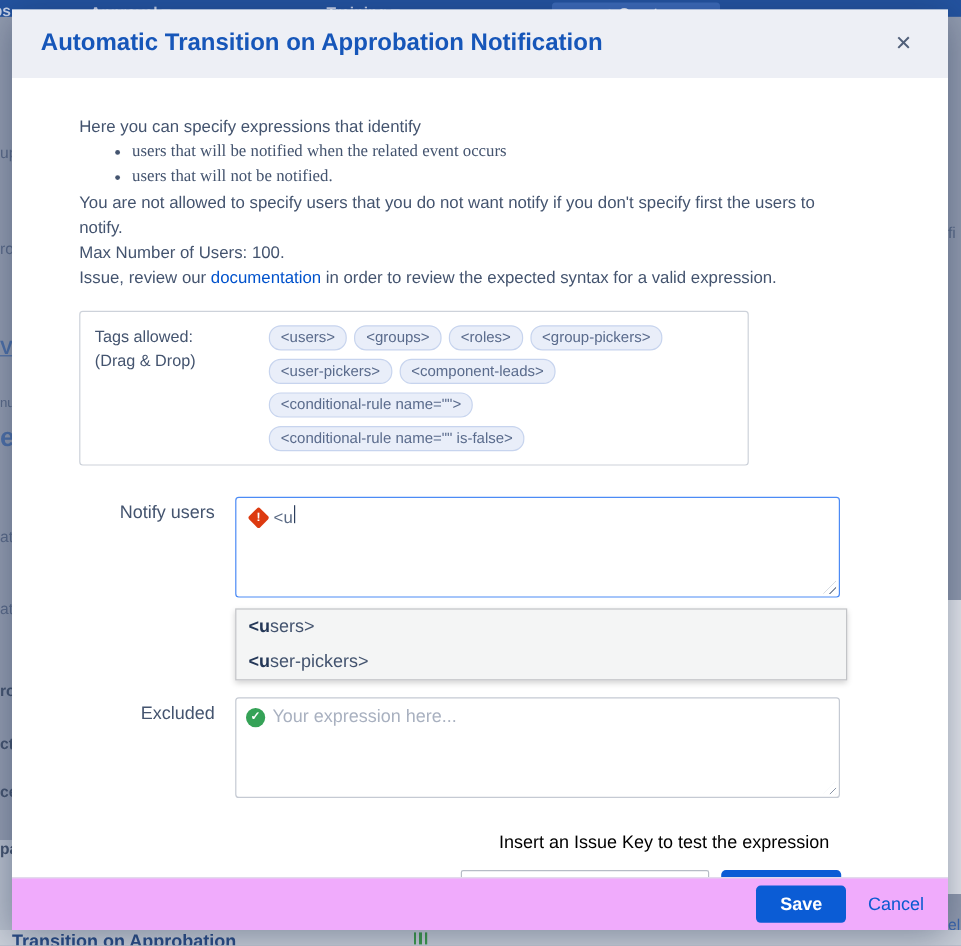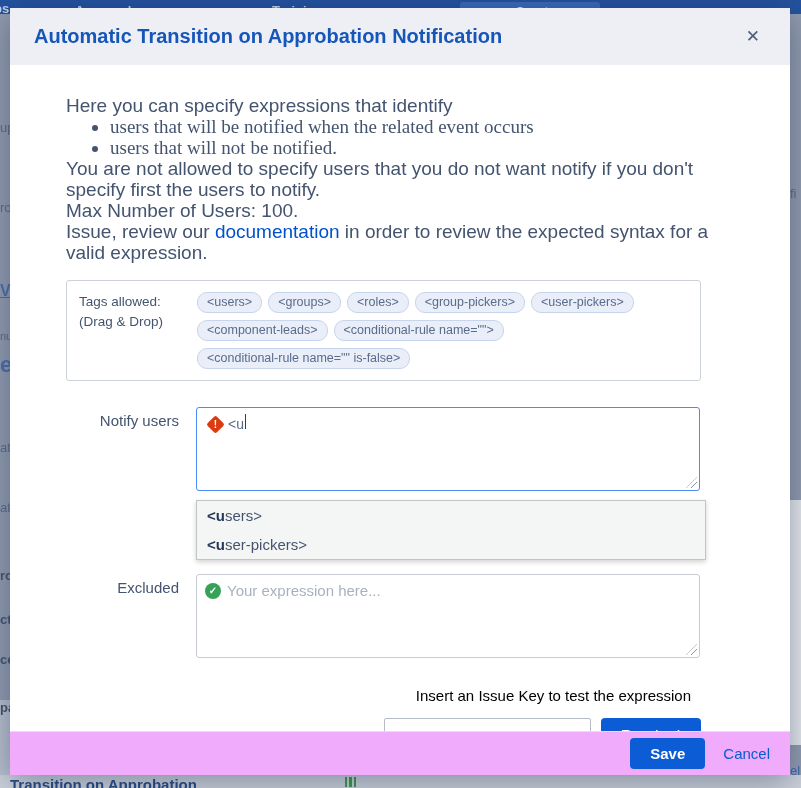--- a/index.html
+++ b/index.html
@@ -29,29 +29,29 @@
   .modal { position:absolute; left:10px; top:8px; width:780px; height:767px; background:#fff;
     box-shadow:0 6px 30px rgba(9,30,66,.4); display:flex; flex-direction:column;justify-content:flex-end; }
   .modal-header { flex:none; height:57px; background:#edeff5; display:flex; align-items:center; padding:0 24px; }
   .modal-title { font-size:20px; font-weight:700; color:#1656b9; }
   .modal-close { margin-left:auto; color:#505f79; font-size:17px; font-weight:400; cursor:default; padding:4px 6px; }
   .modal-body { flex:1; padding:30px 24px 0 56px; background:#fff; overflow:hidden; }
   .modal-footer { flex:none; height:44px; background:#f0abfc; border-top:1px solid #dfe2e8;
     display:flex; align-items:center; justify-content:flex-end; gap:18px; padding:0 20px; }
 
   
-  .intro { width:645px; font-size:19px; line-height:21px; color:#44546f; }
+  .intro { width:645px; font-size:14px; line-height:21px; color:#44546f; }
   .intro p { margin:0; }
   .intro ul { margin:0; padding-left:44px;font-family:Liberation Serif, serif; }
   .intro li { line-height:21px; }
   .doc-link { color:#0052cc; text-decoration:none; }
 
   
-  .tags-box { margin-top:17px; width:635px; border:1px solid #cdd2da; border-radius:3px;
-    padding:11px 12px; display:flex; }
+  .tags-box { margin-top:17px; width:558px; border:1px solid #cdd2da; border-radius:3px;
+    padding:11px 12px; display:flex;gap:27px; }
   .tags-label { flex:none; width:118px; font-size:13.5px; line-height:20px; color:#44546f; }
   .tags-chips { display:flex; flex-wrap:wrap; gap:7px 6px; align-items:flex-start; }
   .chip { font-size:12.5px; color:#5a6b8c; background:#e9eef9; border:1px solid #c7d4ee;
     border-radius:10px; padding:2px 9px 3px; white-space:nowrap; }
 
   
   .form-row { display:flex; margin-top:26px; }
   .form-row.excluded-row { margin-top:14px; }
   .field-label { flex:none; width:130px; text-align:right; padding-right:17px; font-size:15px;
     color:#44546f; padding-top:5px; }

